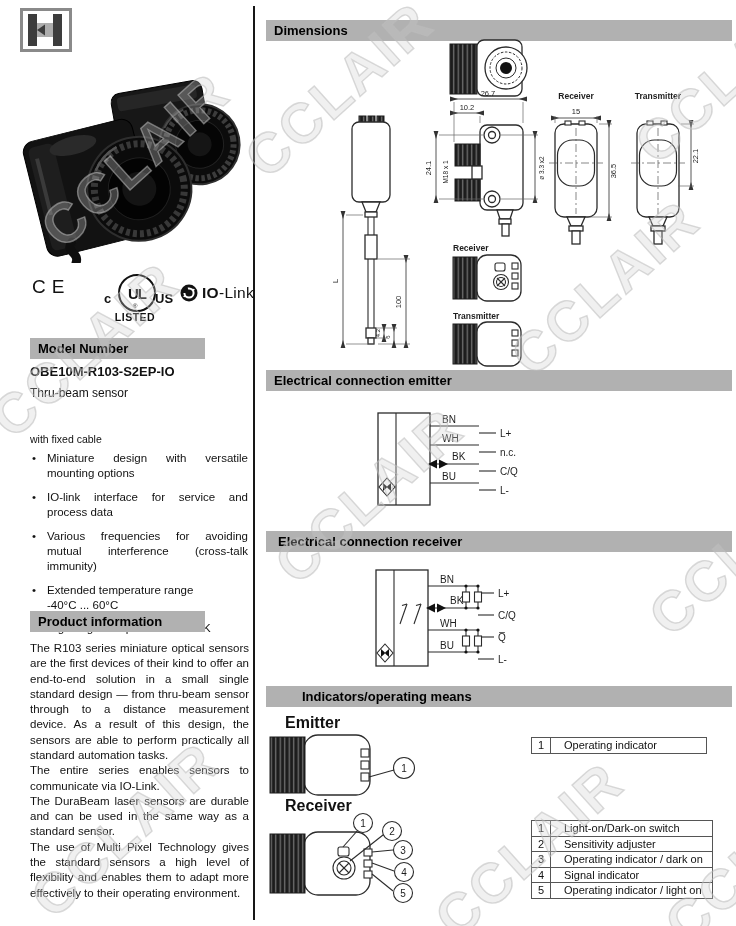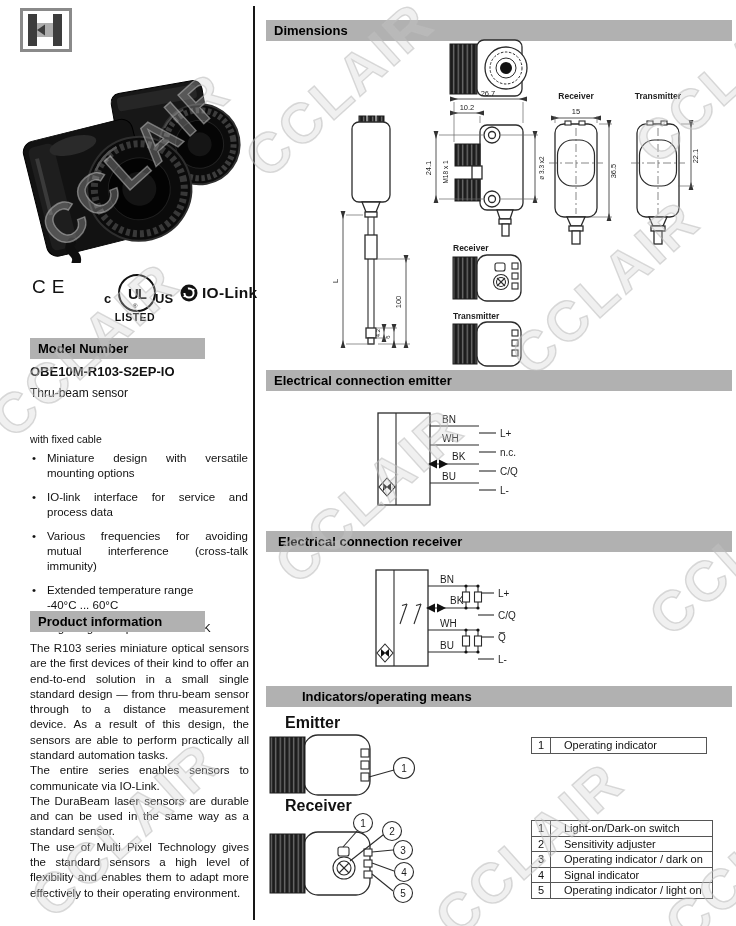--- a/index.html
+++ b/index.html
@@ -25,21 +25,21 @@
   .logo-ce{left:32px;top:276px;font-size:19px;letter-spacing:6px;font-weight:400;}
   .ul-c{left:104px;top:291px;font-size:13px;font-weight:bold;}
   .ul-circle{left:118px;top:274px;width:34px;height:34px;border:2.5px solid #111;border-radius:50%;
              display:flex;align-items:center;justify-content:center;background:#fff;}
   .ul-letters{font-size:15px;font-weight:bold;letter-spacing:-1px;}
   .ul-reg{position:absolute;bottom:1px;left:13px;font-size:6px;}
   .ul-us{left:155px;top:291px;font-size:13px;font-weight:bold;}
   .ul-listed{left:112px;top:311px;width:46px;text-align:center;font-size:10.5px;font-weight:800;letter-spacing:0.5px;}
   .iol-text{left:202px;top:284px;font-size:15.5px;letter-spacing:0.3px;}
   .iol-io{font-weight:800;}
-  .iol-link{font-weight:700;}
+  .iol-link{font-weight:400;}
   .ind-label{font-size:16px;font-weight:bold;}
   .itable{border-collapse:collapse;font-size:11px;background:#fff;table-layout:fixed;}
   .itable td{border:1px solid #555;padding:0 13px;height:14.5px;line-height:14px;overflow:hidden;white-space:nowrap;}
   .itable td.num{width:14px;text-align:center;padding:0 2px;}
   svg text{font-family:"Liberation Sans",sans-serif;fill:#1d1d1d;}
   .o{fill:#fff;stroke:#2b2b2b;stroke-width:1.3;}
   .o3{fill:#fff;stroke:#2b2b2b;stroke-width:1.1;}
   .ln{stroke:#2b2b2b;stroke-width:1.1;fill:none;}
   .dim{stroke:#444;stroke-width:0.9;marker-start:url(#arw);marker-end:url(#arw);}
   .ext{stroke:#666;stroke-width:0.7;}

